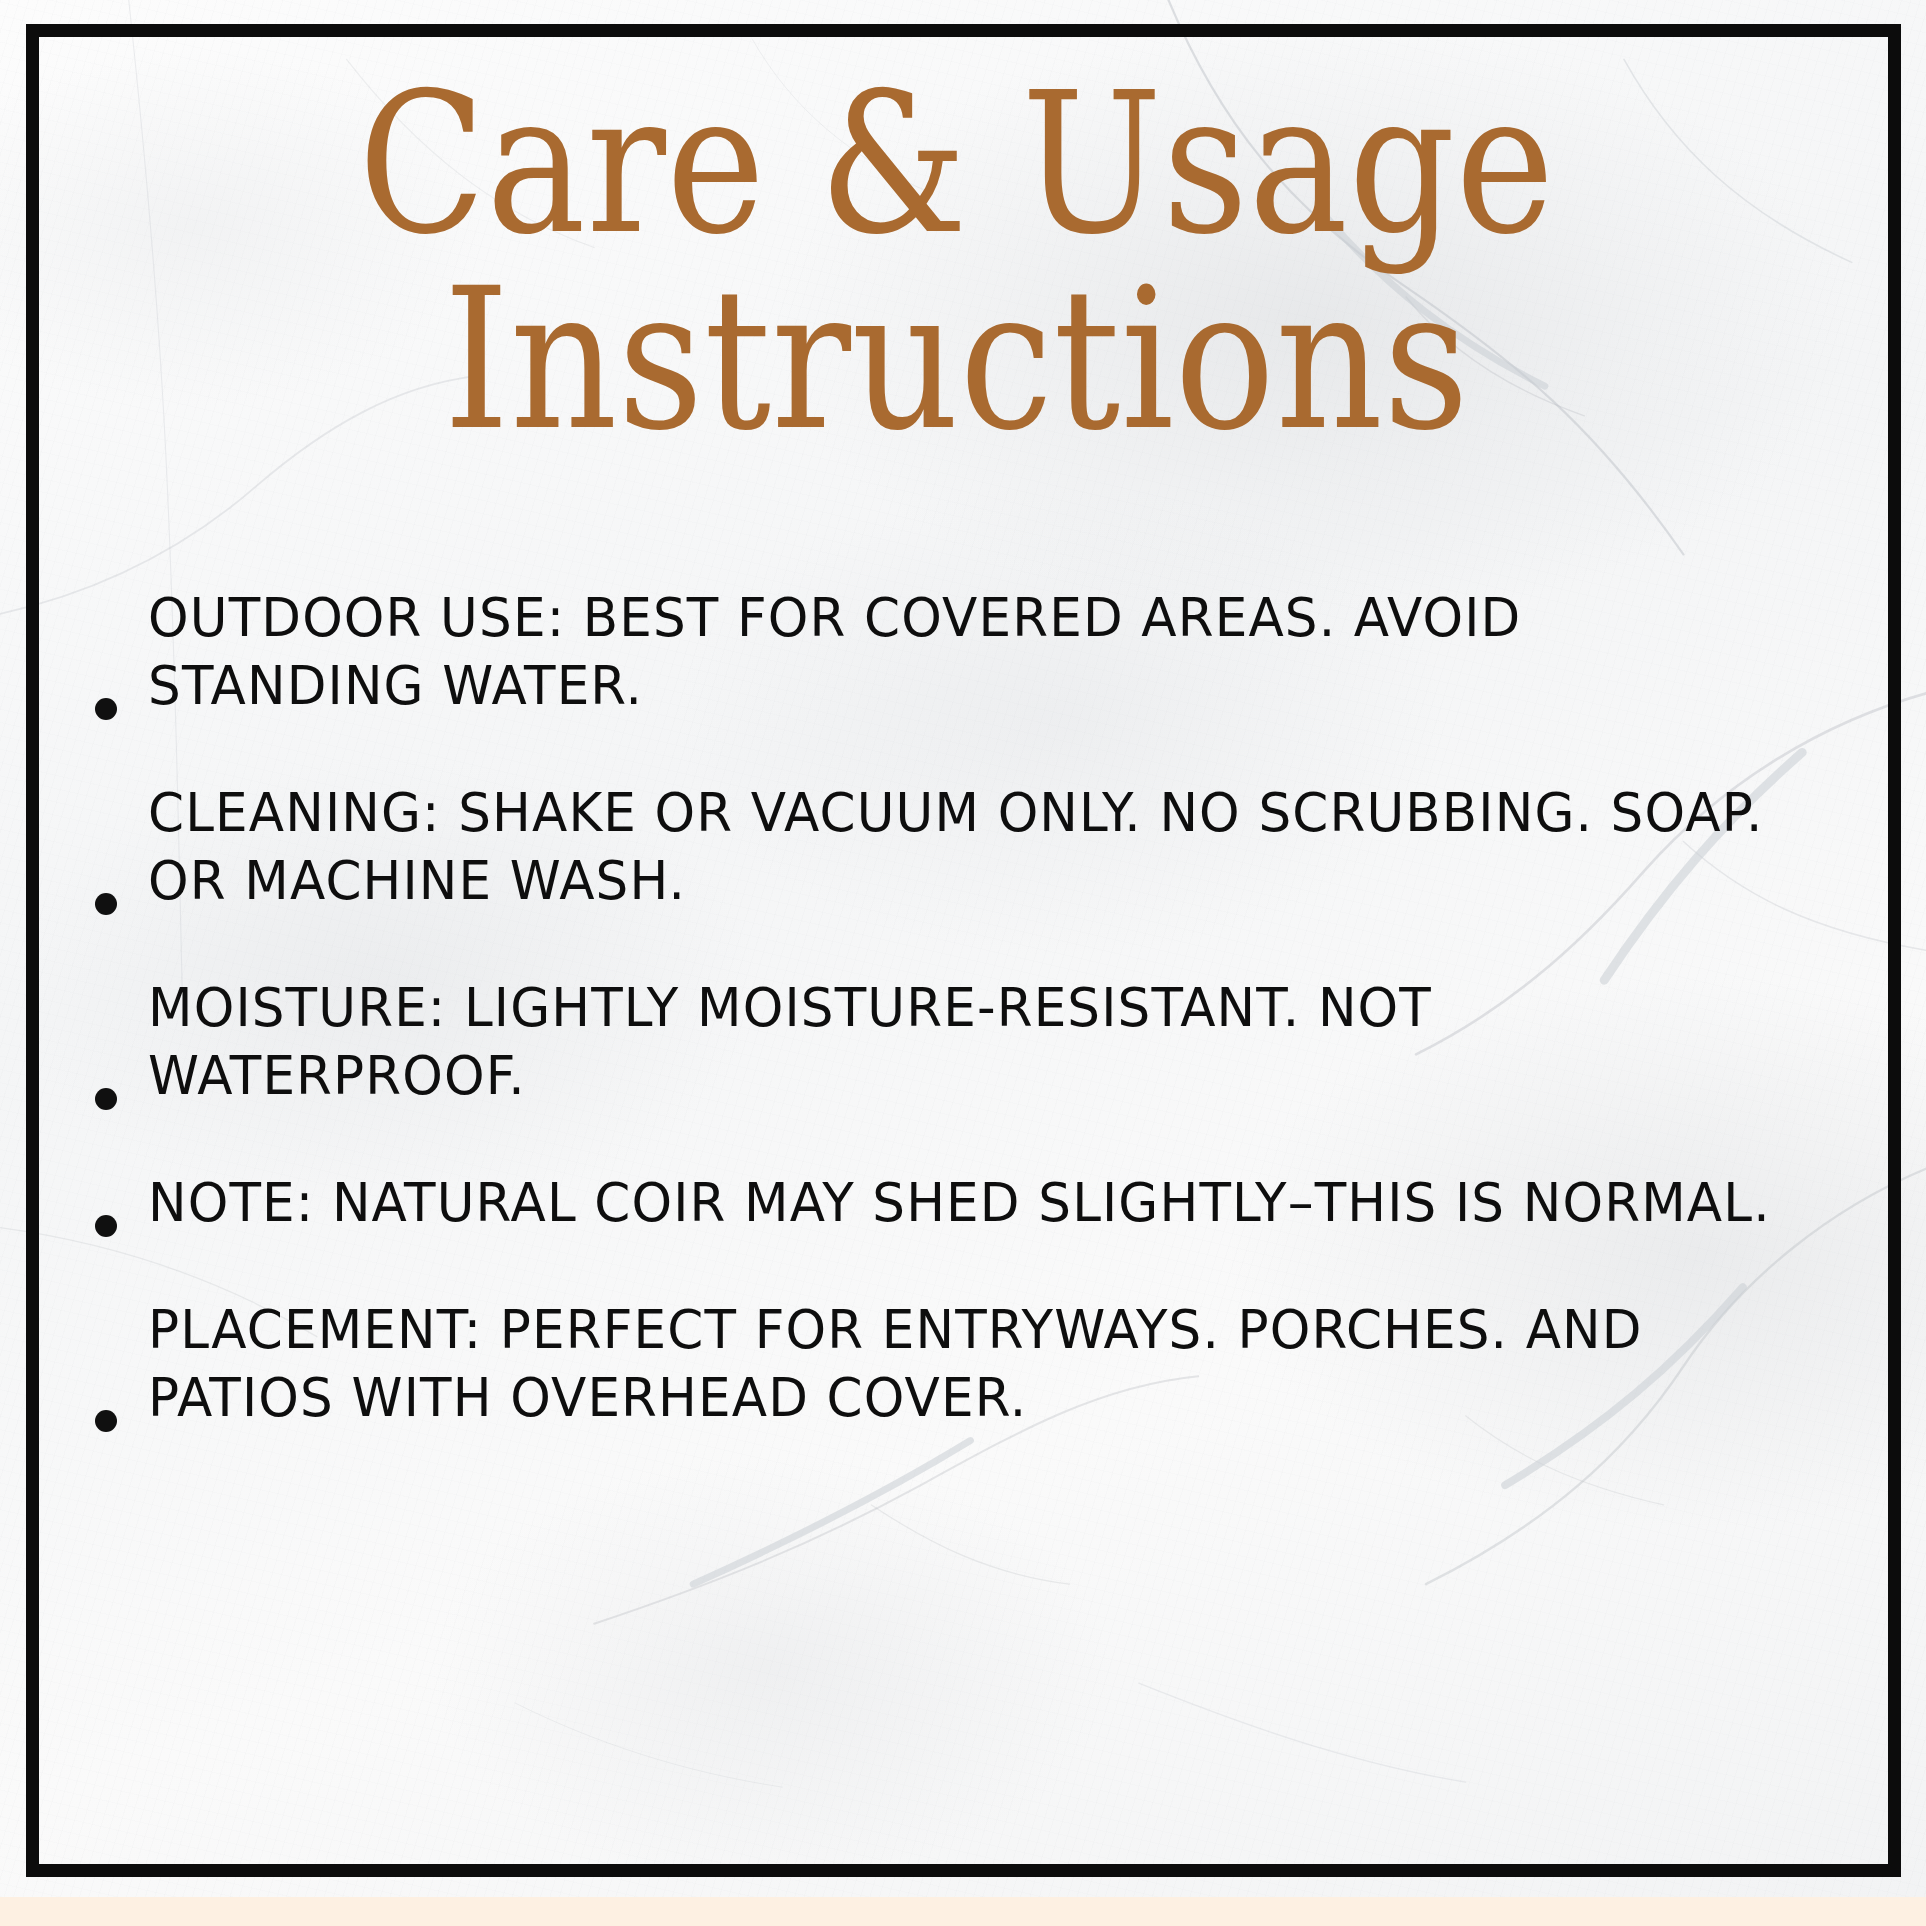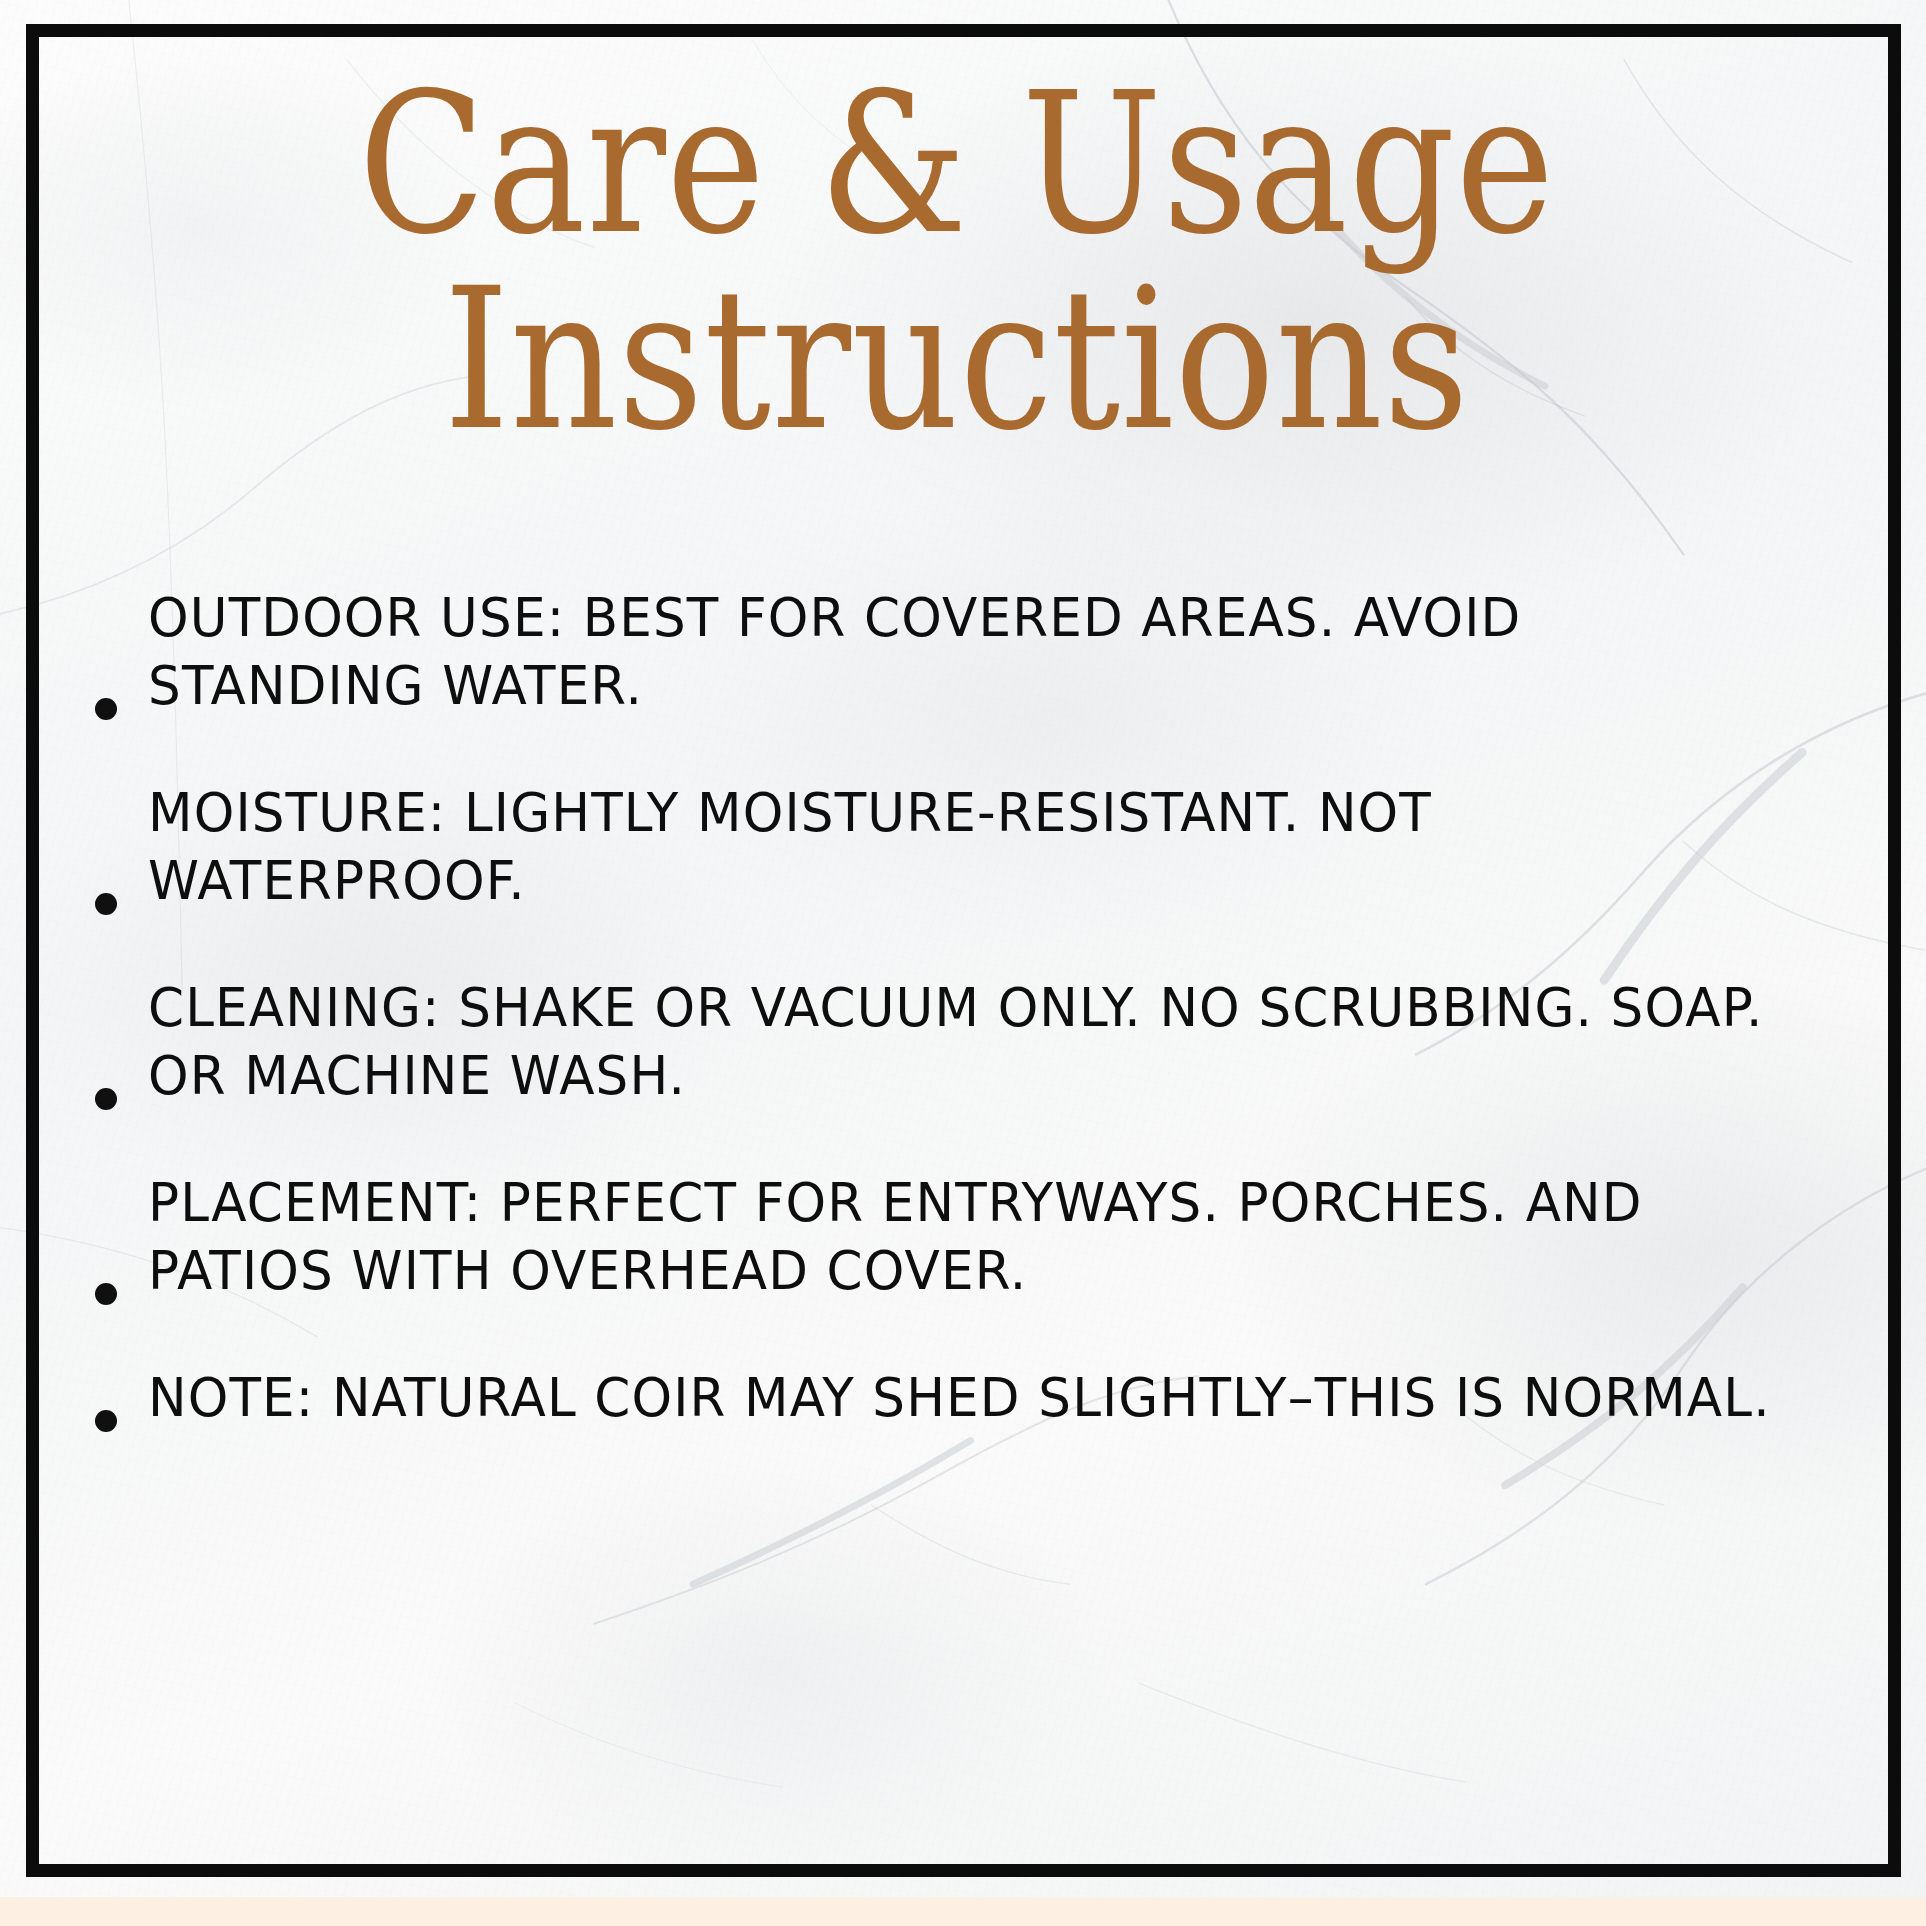--- a/index.html
+++ b/index.html
@@ -192,34 +192,34 @@
 
     <div class="bullets">
 
       <div class="bullet-row">
         <span class="bullet-dot"></span>
         <span class="bullet-text">OUTDOOR USE: BEST FOR COVERED AREAS. AVOID STANDING WATER.</span>
       </div>
 
       <div class="bullet-row">
         <span class="bullet-dot"></span>
+        <span class="bullet-text">CLEANING: SHAKE OR VACUUM ONLY. NO SCRUBBING. SOAP. OR MACHINE WASH.</span>
+      </div>
+
+      <div class="bullet-row">
+        <span class="bullet-dot"></span>
         <span class="bullet-text">MOISTURE: LIGHTLY MOISTURE-RESISTANT. NOT WATERPROOF.</span>
       </div>
 
       <div class="bullet-row">
         <span class="bullet-dot"></span>
-        <span class="bullet-text">CLEANING: SHAKE OR VACUUM ONLY. NO SCRUBBING. SOAP. OR MACHINE WASH.</span>
+        <span class="bullet-text">NOTE: NATURAL COIR MAY SHED SLIGHTLY–THIS IS NORMAL.</span>
       </div>
 
       <div class="bullet-row">
         <span class="bullet-dot"></span>
         <span class="bullet-text">PLACEMENT: PERFECT FOR ENTRYWAYS. PORCHES. AND PATIOS WITH OVERHEAD COVER.</span>
-      </div>
-
-      <div class="bullet-row">
-        <span class="bullet-dot"></span>
-        <span class="bullet-text">NOTE: NATURAL COIR MAY SHED SLIGHTLY–THIS IS NORMAL.</span>
       </div>
 
     </div>
   </div>
 </div>
 
 
 </body></html>

